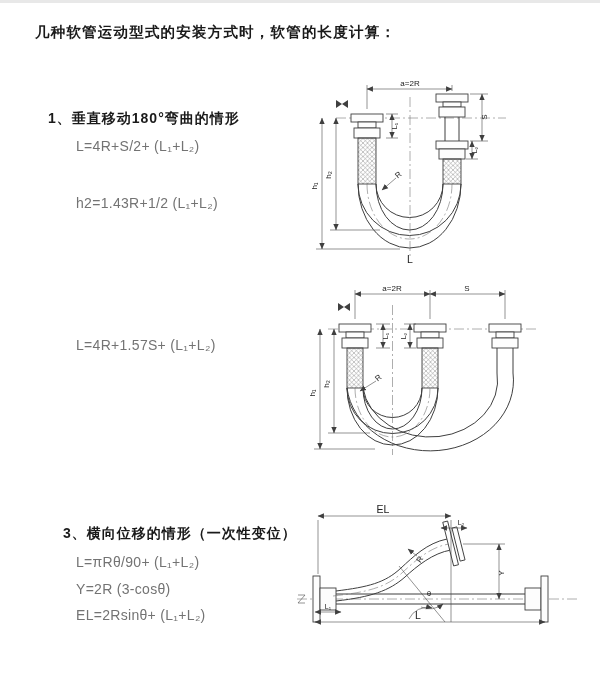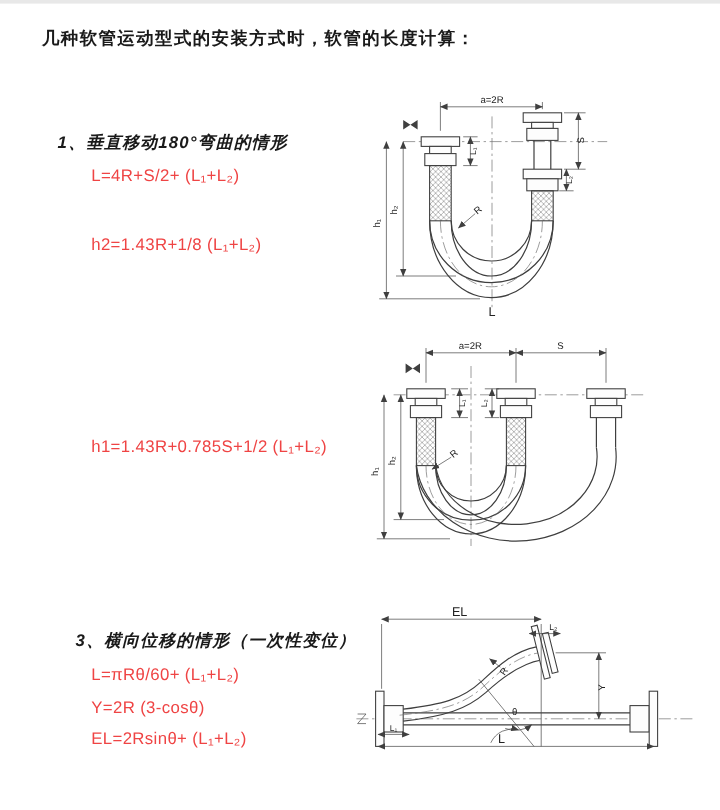--- a/index.html
+++ b/index.html
@@ -2,22 +2,22 @@
 <html><head>
 <meta charset="utf-8">
 <style>
   html,body{margin:0;padding:0;background:#e8e8e8;}
   .page{
     position:relative;width:600px;height:675px;background:#ffffff;
     font-family:"Liberation Sans","DejaVu Sans",sans-serif;color:#1a1a1a;
     overflow:hidden;margin:3px auto;
   }
   .doc-title{position:absolute;left:35px;top:20px;font-size:14.5px;font-weight:700;letter-spacing:1.2px;}
-  .sec-head{position:absolute;font-size:14px;font-weight:700;letter-spacing:1px;font-style:italic;}
-  .formula{position:absolute;font-size:14px;color:#ef4444;letter-spacing:.3px;}
+  .sec-head{position:absolute;font-size:14px;font-weight:700;letter-spacing:1px;}
+  .formula{position:absolute;font-size:14px;color:#737373;letter-spacing:.3px;}
   .sh1{left:48px;top:107px}.sh2{left:48px;top:308px}.sh3{left:63px;top:522px}
   .s1f1{left:76px;top:135px}.s1f2{left:76px;top:164px}.s1f3{left:76px;top:192px}
   .s2f1{left:76px;top:334px}.s2f2{left:76px;top:361px}.s2f3{left:76px;top:388px}
   .s3f1{left:76px;top:551px}.s3f2{left:76px;top:578px}.s3f3{left:76px;top:604px}
   .diag{position:absolute;}
   .d1{left:300px;top:68px;width:285px;height:195px}
   .d2{left:300px;top:278px;width:285px;height:180px}
   .d3{left:293px;top:497px;width:300px;height:155px}
   svg .dim{stroke:#4a4a4a;stroke-width:.6;fill:none}
   svg .cl{stroke:#6a6a6a;stroke-width:.55;fill:none;stroke-dasharray:10 3 2 3}
@@ -29,26 +29,26 @@
 </style>
 </head>
 <body>
 
 <div class="page">
 
   <div class="doc-title">几种软管运动型式的安装方式时，软管的长度计算：</div>
 
   <div class="sec-head sh1">1、垂直移动180°弯曲的情形</div>
   <div class="formula s1f1">L=4R+S/2+ (L₁+L₂)</div>
-  <div class="formula s1f3">h2=1.43R+1/8 (L₁+L₂)</div>
-
-  <div class="formula s2f2">h1=1.43R+0.785S+1/2 (L₁+L₂)</div>
+  <div class="formula s1f3">h2=1.43R+1/2 (L₁+L₂)</div>
+
+  <div class="formula s2f1">L=4R+1.57S+ (L₁+L₂)</div>
 
   <div class="sec-head sh3">3、横向位移的情形（一次性变位）</div>
-  <div class="formula s3f1">L=πRθ/60+ (L₁+L₂)</div>
+  <div class="formula s3f1">L=πRθ/90+ (L₁+L₂)</div>
   <div class="formula s3f2">Y=2R (3-cosθ)</div>
   <div class="formula s3f3">EL=2Rsinθ+ (L₁+L₂)</div>
 
   <svg class="diag d1" viewBox="0 0 285 195">
     <defs>
       <marker id="arr1" viewBox="0 0 10 10" refX="8.5" refY="5" markerWidth="7" markerHeight="7" markerUnits="userSpaceOnUse" orient="auto-start-reverse">
         <path d="M0,1.2 L9,5 L0,8.8 Z" fill="#3f3f3f"></path>
       </marker>
       <pattern id="braid1" width="4.5" height="4.5" patternUnits="userSpaceOnUse">
         <path d="M0,0 L4.5,4.5 M4.5,0 L0,4.5" stroke="#8a8a8a" stroke-width="0.5"></path>

